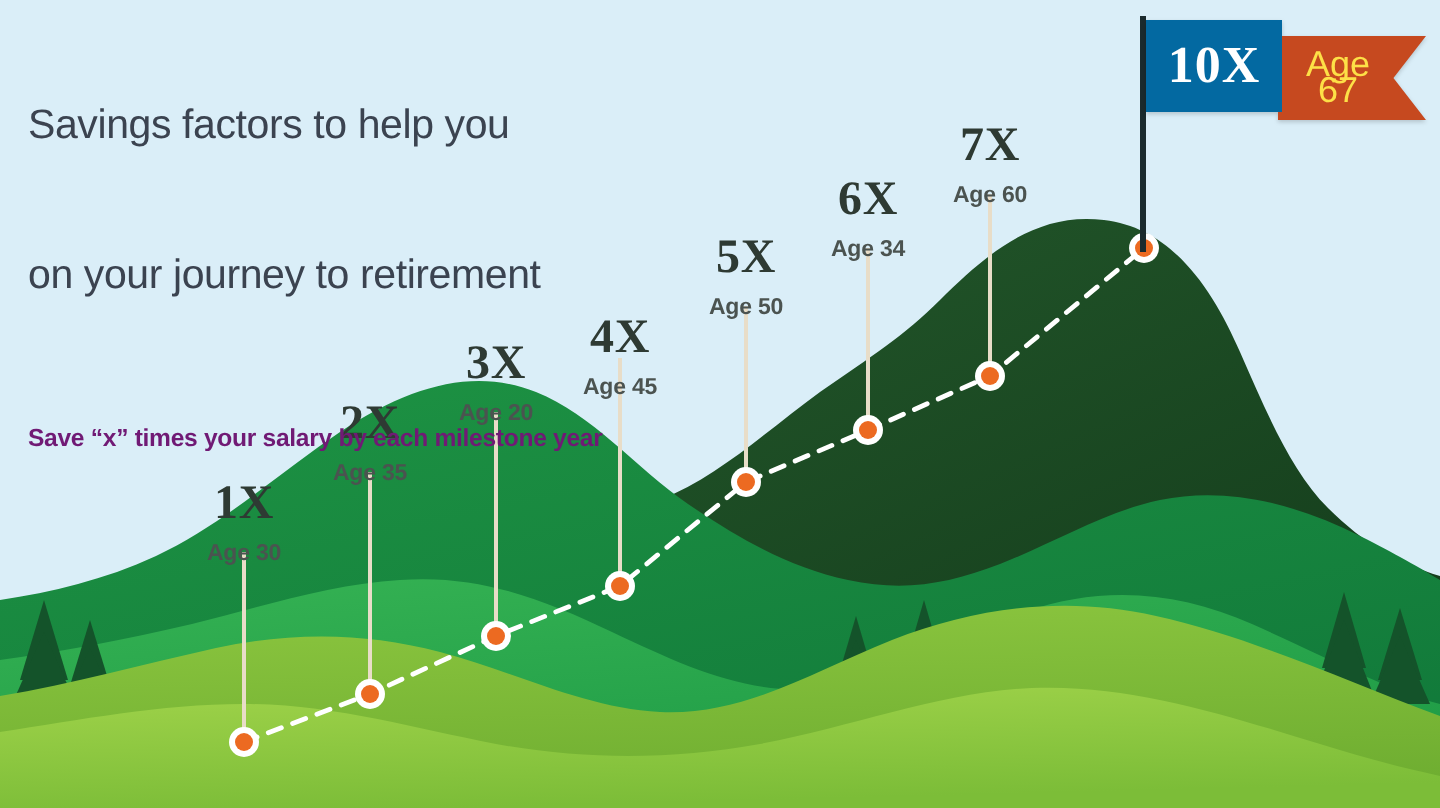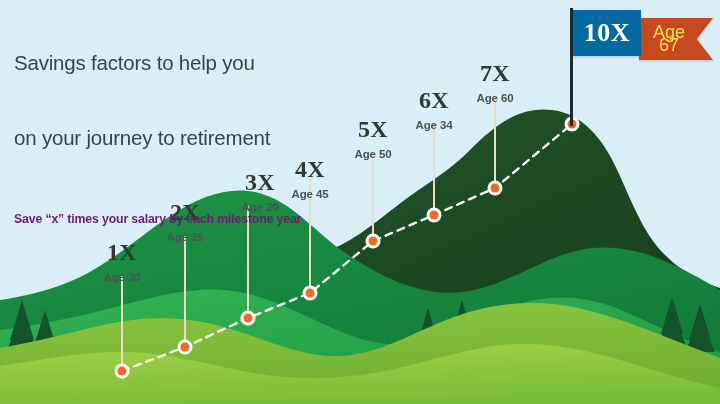--- a/index.html
+++ b/index.html
@@ -283,21 +283,21 @@
   <div class="stem" style="left:495px; top:97px;   height:91px;"></div>
 
   <div class="milestone" style="left:122px; top:240px;">
     <div class="ms-factor">1X</div>
     <div class="ms-age">Age 30</div>
   </div>
   <div class="milestone" style="left:185px; top:200px;">
     <div class="ms-factor">2X</div>
     <div class="ms-age">Age 35</div>
   </div>
-  <div class="milestone" style="left:260px; top:170px;">
+  <div class="milestone" style="left:248px; top:170px;">
     <div class="ms-factor">3X</div>
     <div class="ms-age">Age 20</div>
   </div>
   <div class="milestone" style="left:310px; top:157px;">
     <div class="ms-factor">4X</div>
     <div class="ms-age">Age 45</div>
   </div>
   <div class="milestone" style="left:373px; top:117px;">
     <div class="ms-factor">5X</div>
     <div class="ms-age">Age 50</div>

